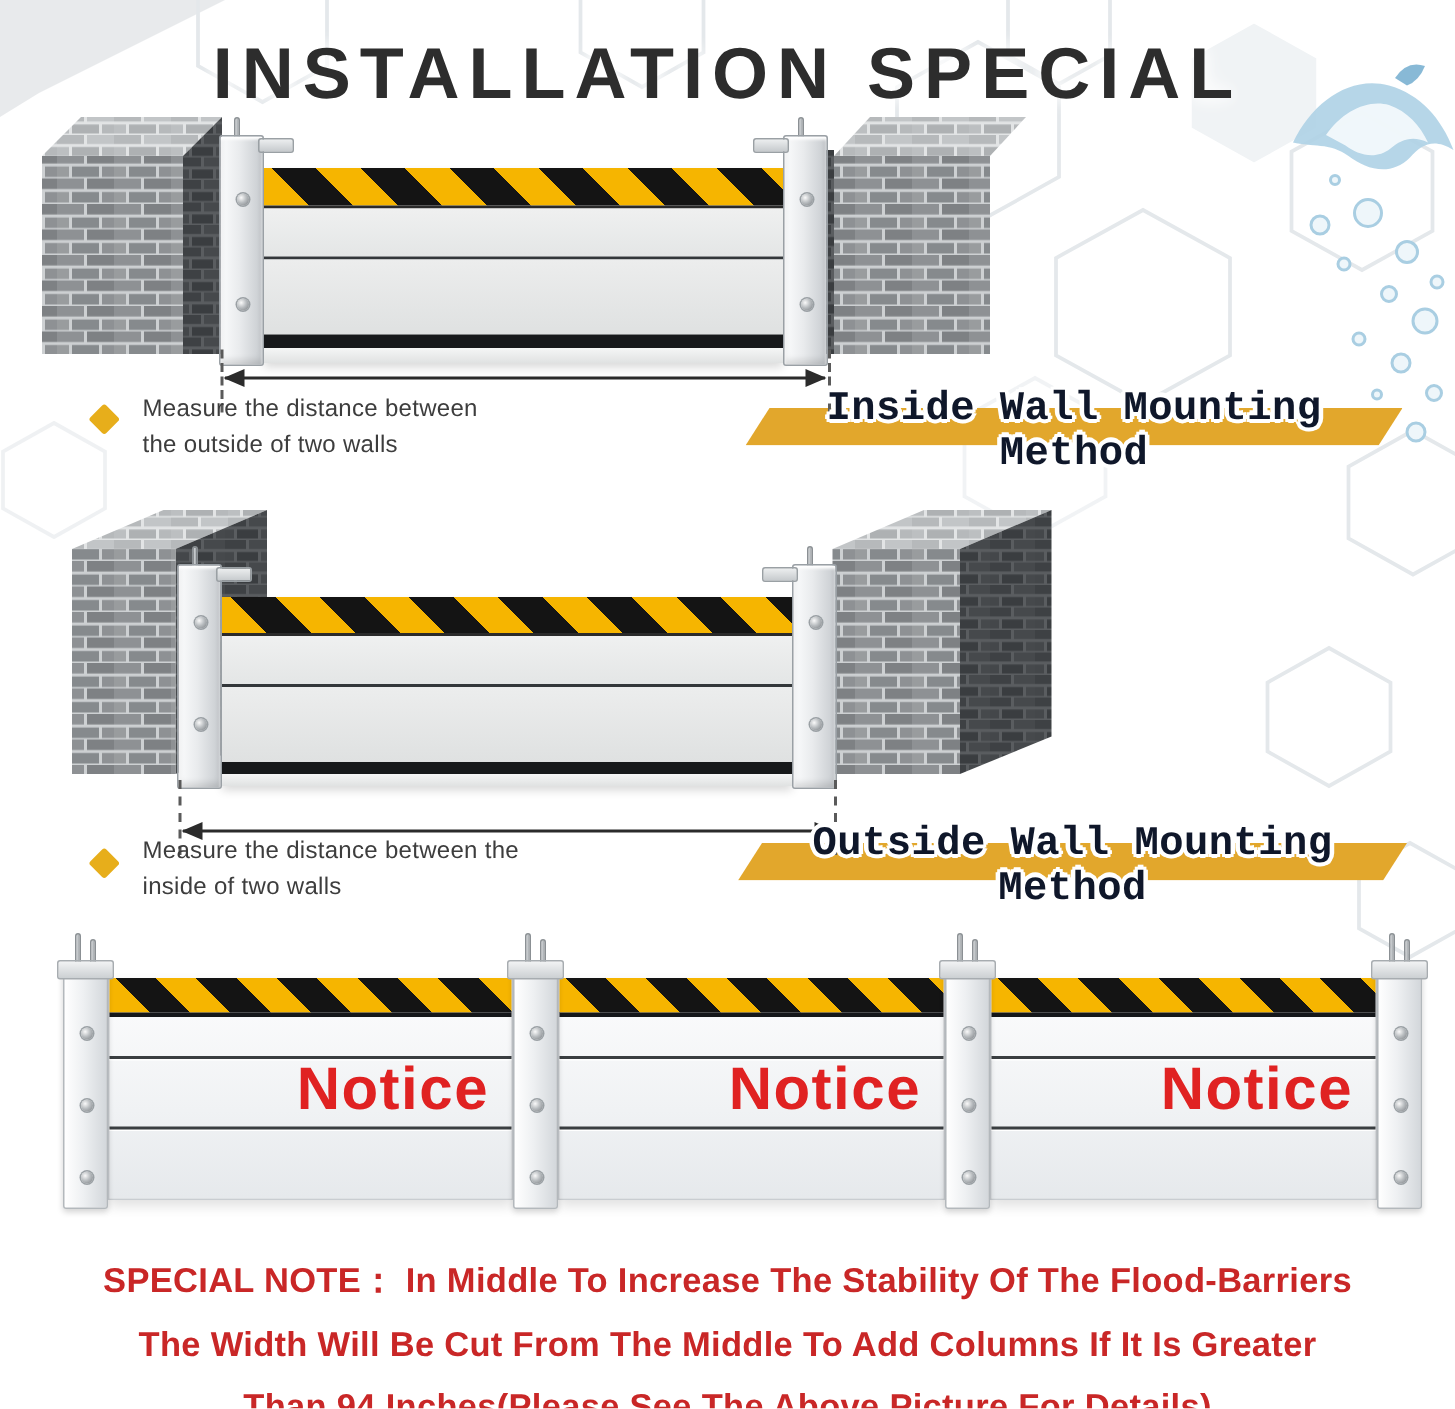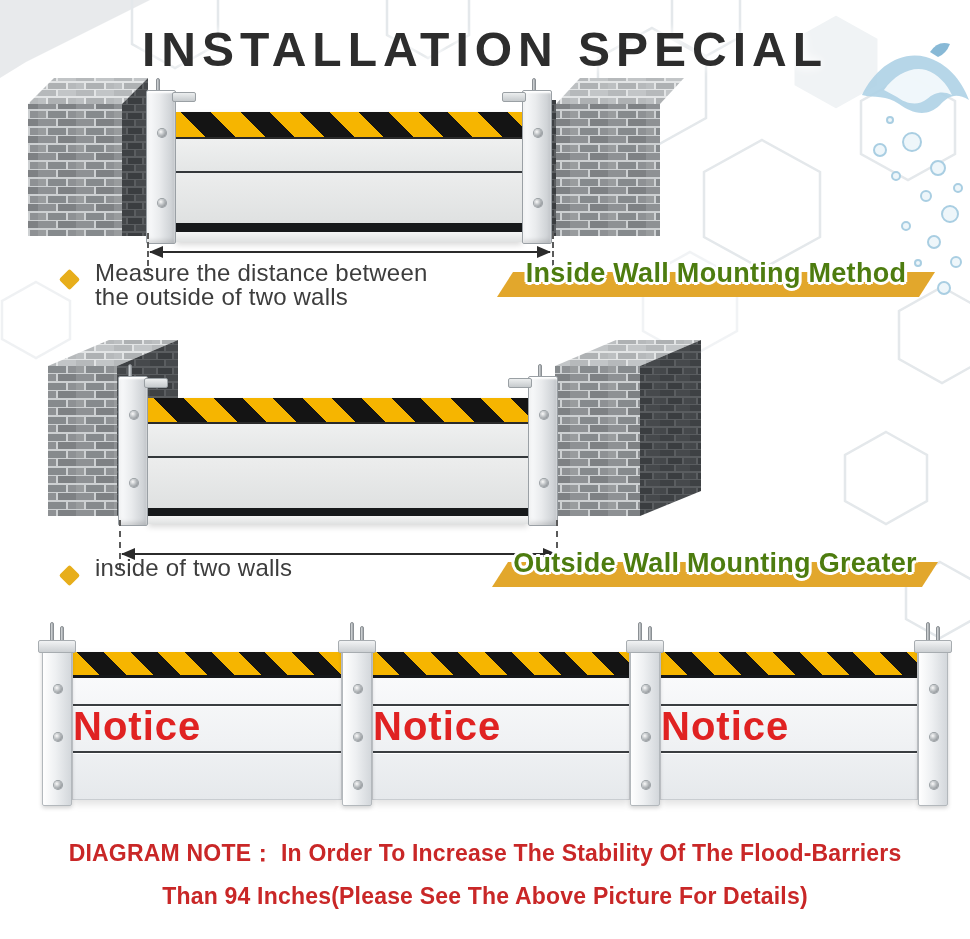--- a/index.html
+++ b/index.html
@@ -59,29 +59,30 @@
 
   
   .m-arrow{position:absolute;z-index:5;height:2px;background:#2b2b2b}
   .ah{position:absolute;top:-5px;width:0;height:0;border-top:6px solid transparent;border-bottom:6px solid transparent}
   .ah-l{left:-1px;border-right:14px solid #2b2b2b}
   .ah-r{right:-1px;border-left:14px solid #2b2b2b}
   .guide{position:absolute;z-index:5;width:0;border-left:2px dashed #5a5a5a}
 
   
   .bullet{position:absolute;z-index:5;width:15px;height:15px;background:#e7ae1b;transform:rotate(45deg);border-radius:2px}
-  .cap-text{position:absolute;z-index:5;font-size:24px;color:var(--ink);line-height:24px;letter-spacing:.2px}
+  .cap-text{position:absolute;z-index:5;font-size:16px;color:var(--ink);line-height:24px;letter-spacing:.2px}
   .banner{
     position:absolute;z-index:4;height:25px;background:var(--banner-gold);
     clip-path:polygon(16px 0,100% 0,calc(100% - 16px) 100%,0 100%);
   }
   .banner-label{
-    position:absolute;z-index:5;text-align:center;font-size:27px;font-weight:700;color:#4d7c0f;letter-spacing:.3px;
+    position:absolute;z-index:5;text-align:center;font-size:27px;font-weight:700;color:#0f172a;letter-spacing:.3px;
     text-shadow:-2px -2px 0 #fff,-2px 0 0 #fff,-2px 2px 0 #fff,0 -2px 0 #fff,0 2px 0 #fff,
                  2px -2px 0 #fff,2px 0 0 #fff,2px 2px 0 #fff,-3px 0 0 #fff,3px 0 0 #fff,0 3px 0 #fff,0 -3px 0 #fff;
+    font-family:Liberation Mono, monospace;
   }
 
   
   .nb-post{
     position:absolute;z-index:4;width:30px;height:162px;border:1px solid #b3b8bc;border-radius:2px;
     background:linear-gradient(90deg,#ffffff 0%,#eef0f2 45%,#d3d7db 100%);
     box-shadow:0 2px 4px rgba(0,0,0,.18);
   }
   .nb-cap{
     position:absolute;z-index:5;width:38px;height:13px;border:1px solid #a7acb0;border-radius:2px;
@@ -92,21 +93,21 @@
     background:linear-gradient(180deg,#fdfdfe 0%,#f0f2f4 60%,#e6e9ec 100%);
     box-shadow:0 4px 8px rgba(0,0,0,.12);
   }
   .nb-stripe{
     width:100%;height:26px;
     background:repeating-linear-gradient(45deg,var(--hazard-yellow) 0 19px,var(--hazard-black) 19px 38px);
     border-bottom:3px solid #15171a;
   }
   .nb-seam{position:absolute;left:0;right:0;height:2px;background:#3a3e41;box-shadow:0 1px 0 #fff}
   .notice{
-    position:absolute;left:0;right:15px;top:52px;text-align:left;
+    position:absolute;left:0;right:15px;top:52px;text-align:right;
     font-size:40px;font-weight:700;color:var(--notice-red);letter-spacing:1px;
   }
 
   
   .note{position:absolute;left:0;right:0;top:838px;z-index:5;text-align:center;color:var(--note-red);
         font-size:23px;font-weight:700;letter-spacing:.2px}
   .note div{margin-bottom:14px}
 </style>
 </head>
 <body>
@@ -266,24 +267,25 @@
 
   <div class="guide" style="left:119px;top:520px;height:50px"></div>
   <div class="guide" style="left:556px;top:520px;height:50px"></div>
   <div class="m-arrow" style="left:122px;top:553px;width:434px">
     <span class="ah ah-l"></span>
     <span class="ah ah-r"></span>
   </div>
 
   <div class="bullet" style="left:62px;top:568px"></div>
   <div class="cap-text" style="left:95px;top:556px">
+    <div>Measure the distance between the</div>
     <div>inside of two walls</div>
   </div>
   <div class="banner" style="left:492px;top:562px;width:446px"></div>
-  <div class="banner-label" style="left:492px;top:548px;width:446px">Outside Wall Mounting Greater</div>
+  <div class="banner-label" style="left:492px;top:548px;width:446px">Outside Wall Mounting Method</div>
 
   <div class="pin" style="left:50px;top:622px;height:24px"></div>
   <div class="pin" style="left:60px;top:626px;height:20px"></div>
   <div class="pin" style="left:350px;top:622px;height:24px"></div>
   <div class="pin" style="left:360px;top:626px;height:20px"></div>
   <div class="pin" style="left:638px;top:622px;height:24px"></div>
   <div class="pin" style="left:648px;top:626px;height:20px"></div>
   <div class="pin" style="left:926px;top:622px;height:24px"></div>
   <div class="pin" style="left:936px;top:626px;height:20px"></div>
 
@@ -326,17 +328,18 @@
     <span class="bolt" style="left:11px;top:88px"></span>
     <span class="bolt" style="left:11px;top:136px"></span>
   </div>
   <div class="nb-post" style="left:918px;top:644px">
     <span class="bolt" style="left:11px;top:40px"></span>
     <span class="bolt" style="left:11px;top:88px"></span>
     <span class="bolt" style="left:11px;top:136px"></span>
   </div>
 
   <div class="note">
-    <div>DIAGRAM NOTE：  In Order To Increase The Stability Of The Flood-Barriers</div>
+    <div>SPECIAL NOTE：  In Middle To Increase The Stability Of The Flood-Barriers</div>
+    <div>The Width Will Be Cut From The Middle To Add Columns If It Is Greater</div>
     <div>Than 94 Inches(Please See The Above Picture For Details)</div>
   </div>
 
 </div>
 
 </body></html>

